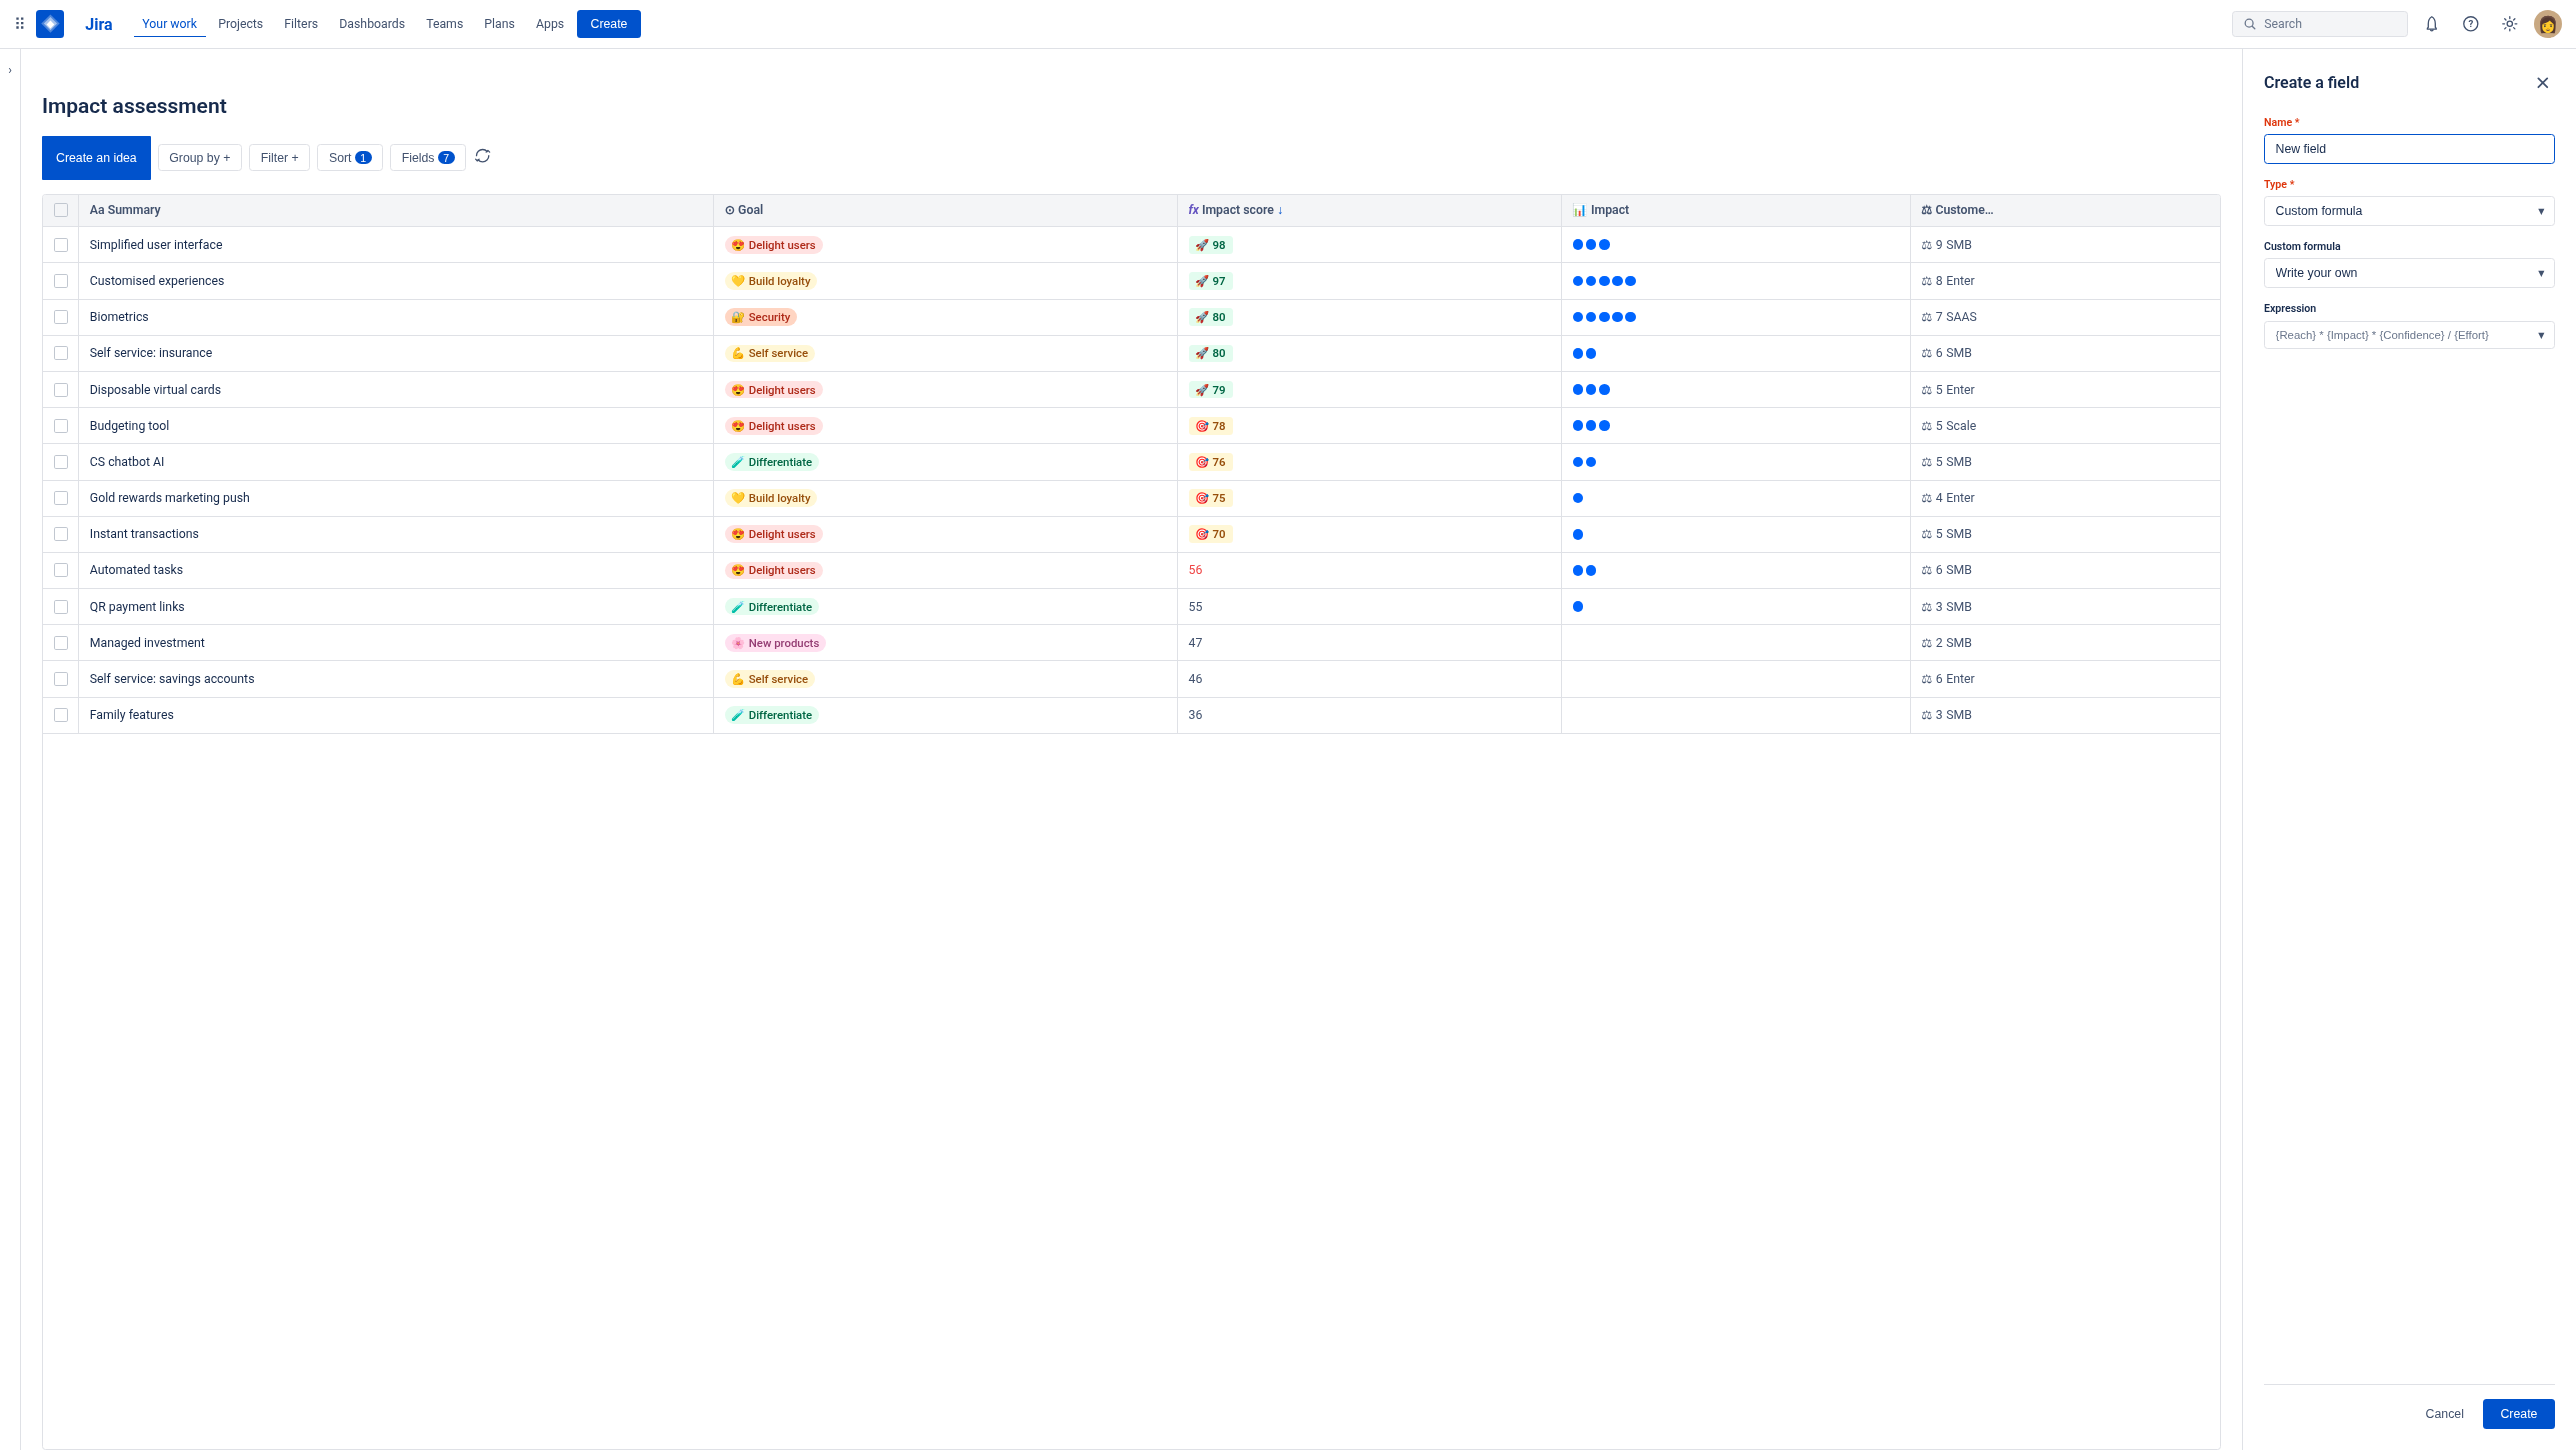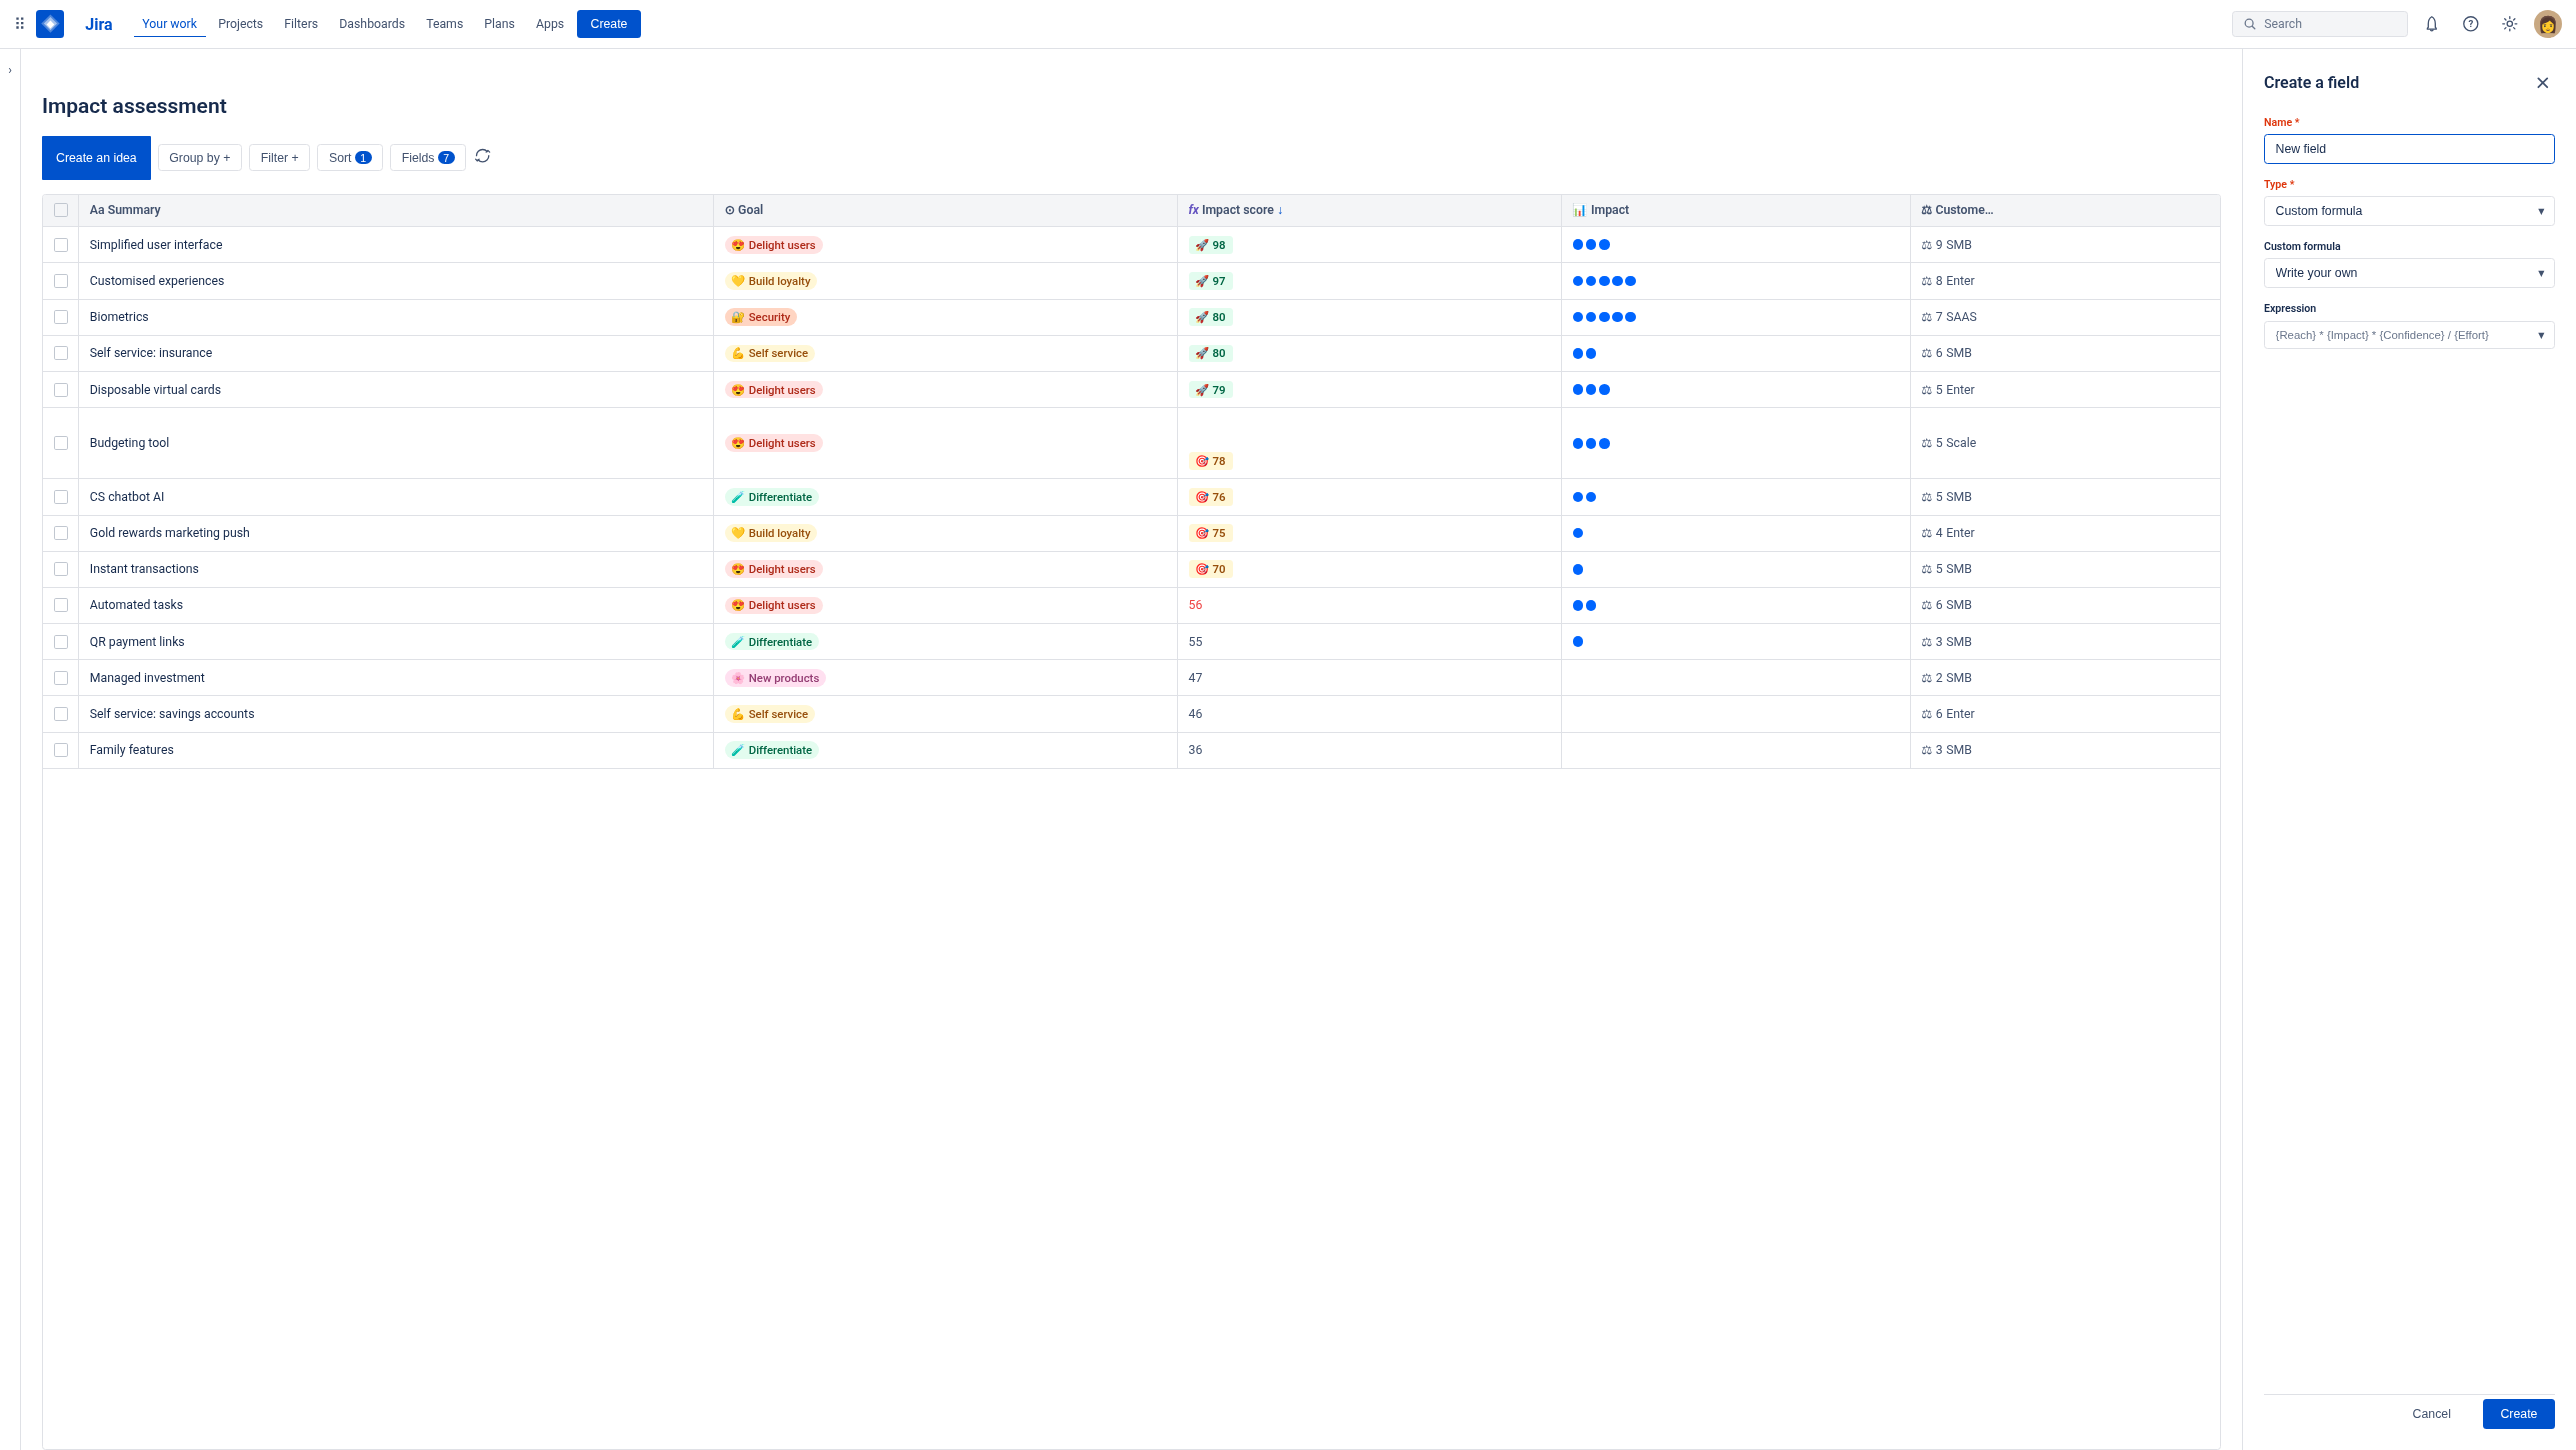--- a/index.html
+++ b/index.html
@@ -311,23 +311,23 @@
       font-size: 11.4px;
       color: #6b778c;
       background: white;
       cursor: pointer;
       appearance: none;
       outline: none;
     }
     .panel-footer {
       display: flex;
       justify-content: flex-end;
-      gap: 17px;
+      gap: 4px;
       margin-top: auto;
-      padding-top: 4px;
+      padding-top: 14px;
       border-top: 0.9px solid #dfe1e6;
     }
     .btn-cancel {
       background: white;
       color: #42526e;
       border: 0.9px solid transparent;
       padding: 7px 14px;
       border-radius: 3.5px;
       cursor: pointer;
       font-size: 12.3px;
@@ -579,21 +579,21 @@
       <span>Enter</span>
     </div>
               </td>
             </tr>
             <tr>
               <td class="col-checkbox">
                 <div class="cb"></div>
               </td>
               <td class="col-summary">Budgeting tool</td>
               <td class="col-goal"><span class="goal-badge goal-delight">😍 Delight users</span></td>
-              <td class="col-score"><span class="score-badge" style="background:#fff7d6;color:#974f0c;margin-top:35px;">🎯 78</span></td>
+              <td class="col-score"><span class="score-badge" style="background:#fff7d6;color:#974f0c;">🎯 78</span></td>
               <td class="col-impact">
                 <div class="dots">
                   <div class="dot"></div>
                   <div class="dot"></div>
                   <div class="dot"></div>
                 </div>
               </td>
               <td class="col-customer">
                 <div class="customer-cell">
       <span>⚖</span>

